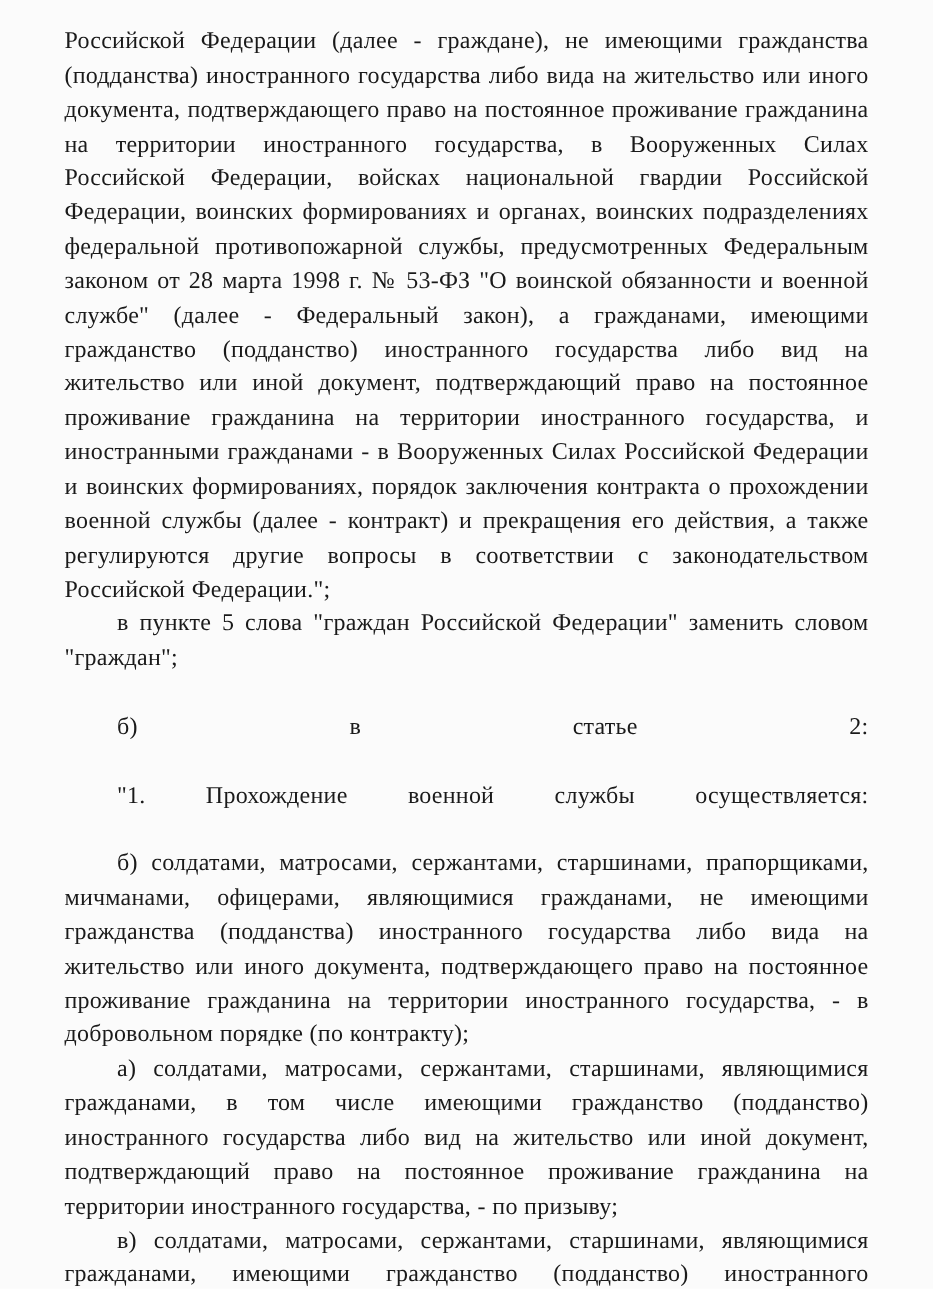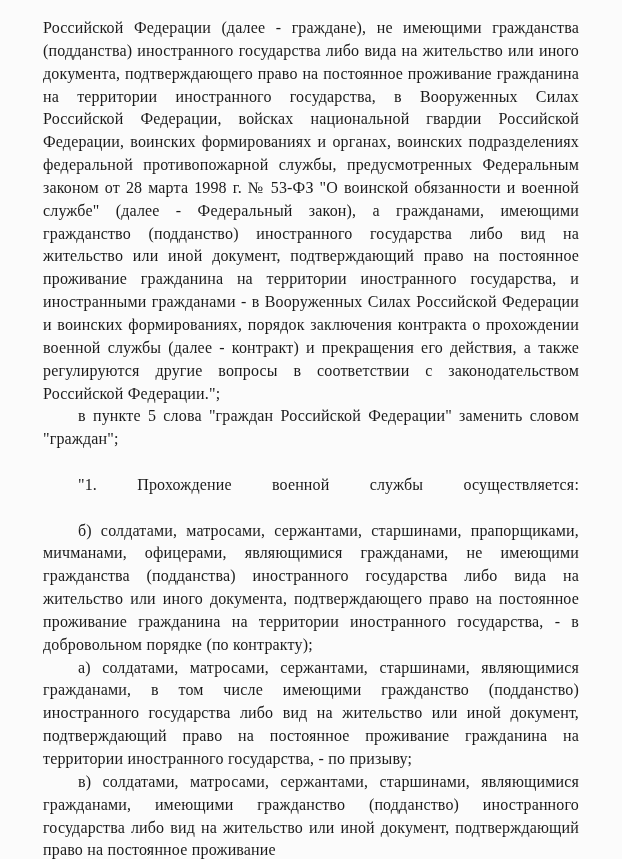--- a/index.html
+++ b/index.html
@@ -58,20 +58,21 @@
 </head>
 <body>
 
 <div id="page">
   <div id="text-column">
 
     <p class="para noindent full">Российской Федерации (далее - граждане), не имеющими гражданства (подданства) иностранного государства либо вида на жительство или иного документа, подтверждающего право на постоянное проживание гражданина на территории иностранного государства, в Вооруженных Силах Российской Федерации, войсках национальной гвардии Российской Федерации, воинских формированиях и органах, воинских подразделениях федеральной противопожарной службы, предусмотренных Федеральным законом от 28 марта 1998 г. № 53-ФЗ "О воинской обязанности и военной службе" (далее - Федеральный закон), а гражданами, имеющими гражданство (подданство) иностранного государства либо вид на жительство или иной документ, подтверждающий право на постоянное проживание гражданина на территории иностранного государства, и иностранными гражданами - в Вооруженных Силах Российской Федерации и воинских формированиях, порядок заключения контракта о прохождении военной службы (далее - контракт) и прекращения его действия, а также регулируются другие вопросы в соответствии с законодательством Российской Федерации.";</p>
 
     <p class="para indent">в пункте 5 слова "граждан Российской Федерации" заменить словом "граждан";</p>
 
+    <p class="para indent">б) в статье 2:</p>
 
 
     <p class="para indent">"1. Прохождение военной службы осуществляется:</p>
 
     <p class="para indent full">б) солдатами, матросами, сержантами, старшинами, прапорщиками, мичманами, офицерами, являющимися гражданами, не имеющими гражданства (подданства) иностранного государства либо вида на жительство или иного документа, подтверждающего право на постоянное проживание гражданина на территории иностранного государства, - в добровольном порядке (по контракту);</p>
 
     <p class="para indent full">а) солдатами, матросами, сержантами, старшинами, являющимися гражданами, в том числе имеющими гражданство (подданство) иностранного государства либо вид на жительство или иной документ, подтверждающий право на постоянное проживание гражданина на территории иностранного государства, - по призыву;</p>
 
     <p class="para indent full">в) солдатами, матросами, сержантами, старшинами, являющимися гражданами, имеющими гражданство (подданство) иностранного государства либо вид на жительство или иной документ, подтверждающий право на постоянное проживание</p>
 

